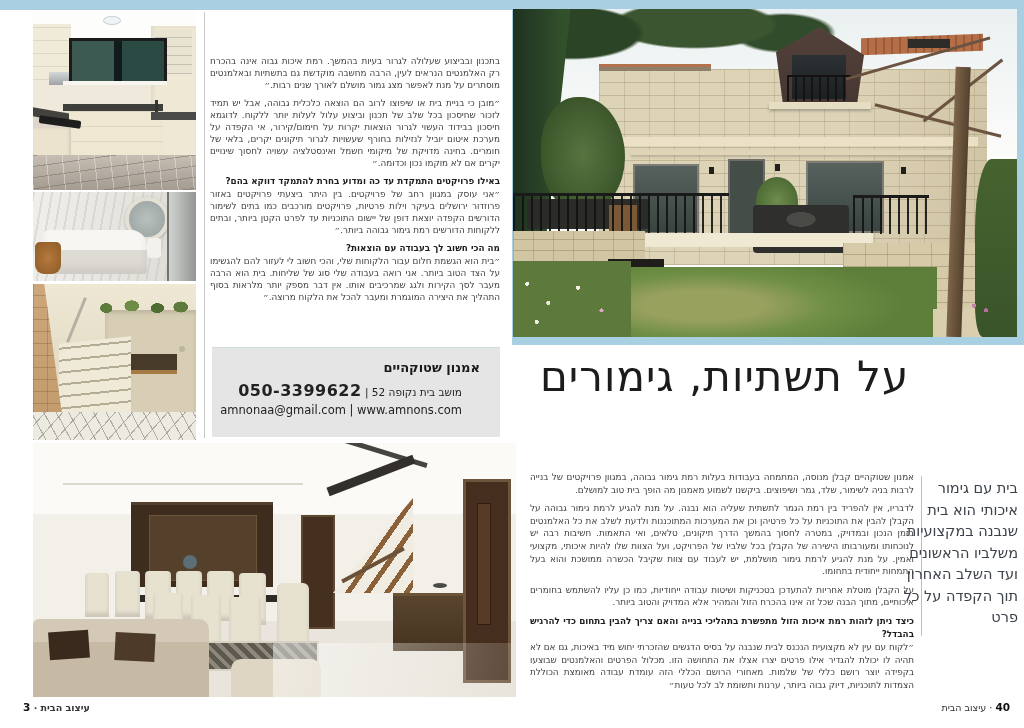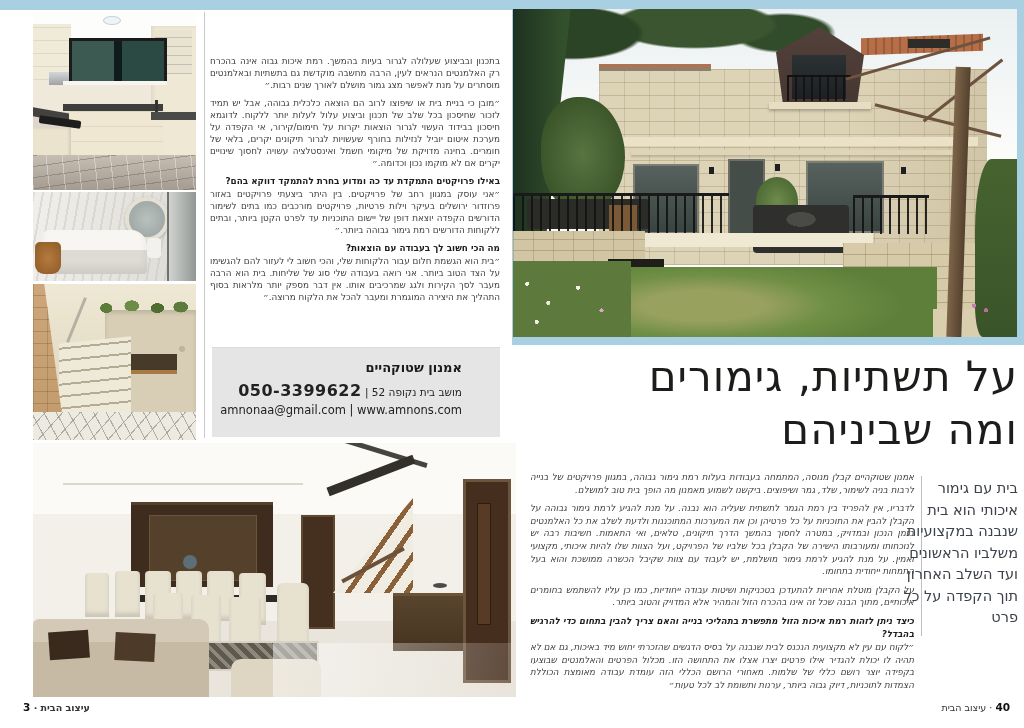--- a/index.html
+++ b/index.html
@@ -12,34 +12,34 @@
 
   
   .article{left:210px;top:55px;width:290px;height:292px;direction:rtl;text-align:justify;
            color:#3b3b3b;font-size:8.8px;line-height:12px;z-index:1;}
   .article p{margin:0 0 6px 0;}
   .q{font-weight:bold;color:#1d1d1d;margin-bottom:1px !important;}
 
   
   .contact{left:212px;top:347px;width:288px;height:90px;background:#e5e5e5;z-index:5;
            direction:rtl;text-align:right;padding:0;box-sizing:border-box;border-top:1px solid #d2dde2;}
-  .contact .name{padding:12px 38px 0 0;font-weight:bold;font-size:13px;color:#1a1a1a;text-align:right;}
+  .contact .name{padding:12px 20px 0 0;font-weight:bold;font-size:13px;color:#1a1a1a;text-align:right;}
   .contact .line2{padding:6px 38px 0 0;font-size:10.5px;color:#222;}
   .contact .line2 b{font-size:16px;letter-spacing:.5px;}
   .contact .line3{padding:3px 38px 0 0;font-size:11.5px;color:#222;direction:ltr;text-align:right;}
 
   
   .frame{left:512px;top:0;width:512px;height:345px;background:#a9d0e2;}
-  .headline{left:540px;top:350px;width:478px;text-align:right;direction:rtl;color:#1c1c1a;
+  .headline{left:540px;top:350px;width:478px;text-align:left;direction:rtl;color:#1c1c1a;
             font-size:42px;line-height:53px;letter-spacing:1px;}
   .pullquote{left:900px;top:478px;width:118px;direction:rtl;text-align:right;color:#3c424a;
              font-size:14.5px;line-height:21.5px;}
   .vrule{left:921px;top:476px;width:1px;height:160px;background:#bfbfbf;}
   .rpbody{left:530px;top:471px;width:384px;direction:rtl;text-align:justify;color:#3b3b3b;
-          font-size:8.8px;line-height:12.6px;font-style:italic;}
+          font-size:8.8px;line-height:12.6px;}
   .rpbody p{margin:0 0 6px 0;}
 
   .footer{top:701px;font-size:9.5px;color:#333;direction:rtl;}
   .footer b{font-size:10.5px;color:#111;}
   .f-left{left:23px;font-weight:bold;}
   .f-right{right:14px;}
 
   
   
   .kitchen{left:33px;top:12px;width:163px;height:178px;
@@ -333,21 +333,20 @@
     <div class="h-br" style="left:330px;top:48px;width:150px;transform:rotate(-16deg);"></div>
     <div class="h-br" style="left:360px;top:110px;width:130px;transform:rotate(14deg);"></div>
     <div class="h-br" style="left:400px;top:80px;width:100px;transform:rotate(-38deg);"></div>
     <div class="h-trunk"></div>
     <div class="h-leafr"></div>
     <div class="h-pink"></div>
   </div>
 
   <div class="abs headline">
     <div>על תשתיות, גימורים</div>
-    <div>ומה שביניהם</div>
   </div>
 
   <div class="abs vrule"></div>
   <div class="abs pullquote">בית עם גימור איכותי הוא בית שנבנה במקצועיות משלביו הראשונים ועד השלב האחרון תוך הקפדה על כל פרט</div>
 
   <div class="abs rpbody">
     <p class="body">אמנון שטוקהיים קבלן מנוסה, המתמחה בעבודות בעלות רמת גימור גבוהה, במגוון פרויקטים של בנייה לרבות בניה לשימור, שלד, גמר ושיפוצים. ביקשנו לשמוע מאמנון מה הופך בית טוב למושלם.</p>
     <p class="body">לדבריו, אין להפריד בין רמת הגמר לתשתית שעליה הוא נבנה. על מנת להגיע לרמת גימור גבוהה על הקבלן להבין את התוכניות על כל פרטיהן וכן את המערכות המתוכננות ולדעת לשלב את כל האלמנטים בזמן הנכון ובמדויק, במטרה לחסוך בהמשך הדרך תיקונים, טלאים, ואי התאמות. חשיבות רבה יש לנוכחותו ומעורבותו הישירה של הקבלן בכל שלביו של הפרויקט, ועל הצוות שלו להיות איכותי, מקצועי ואמין. על מנת להגיע לרמת גימור מושלמת, יש לעבוד עם צוות שקיבל הכשרה ממושכת והוא בעל התמחות ייחודית בתחומו.</p>
     <p class="body">על הקבלן מוטלת אחריות להתעדכן בטכניקות ושיטות עבודה ייחודיות, כמו כן עליו להשתמש בחומרים איכותיים, מתוך הבנה שכל זה אינו בהכרח הזול והמהיר אלא המדויק והטוב ביותר.</p>
     <p class="q">כיצד ניתן לזהות רמת איכות הזול מתפשרת בתהליכי בנייה והאם צריך להבין בתחום כדי להרגיש בהבדל?</p>

